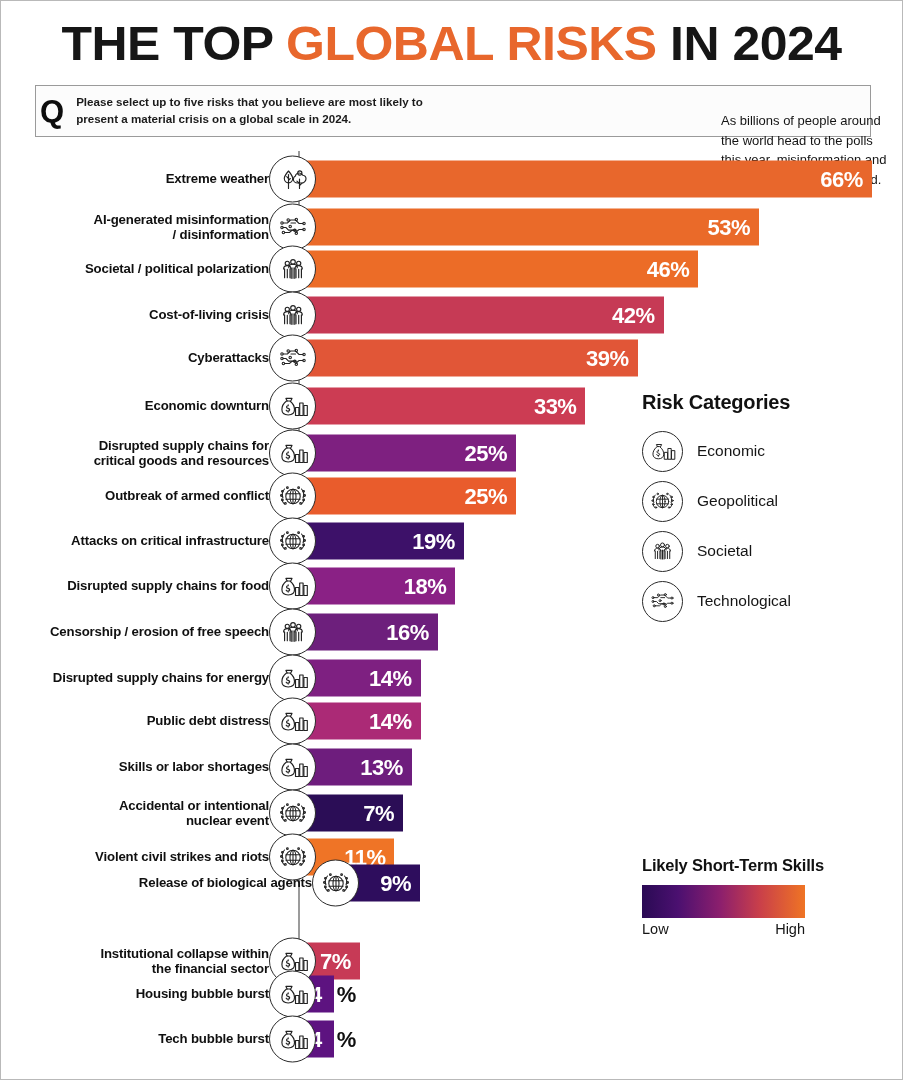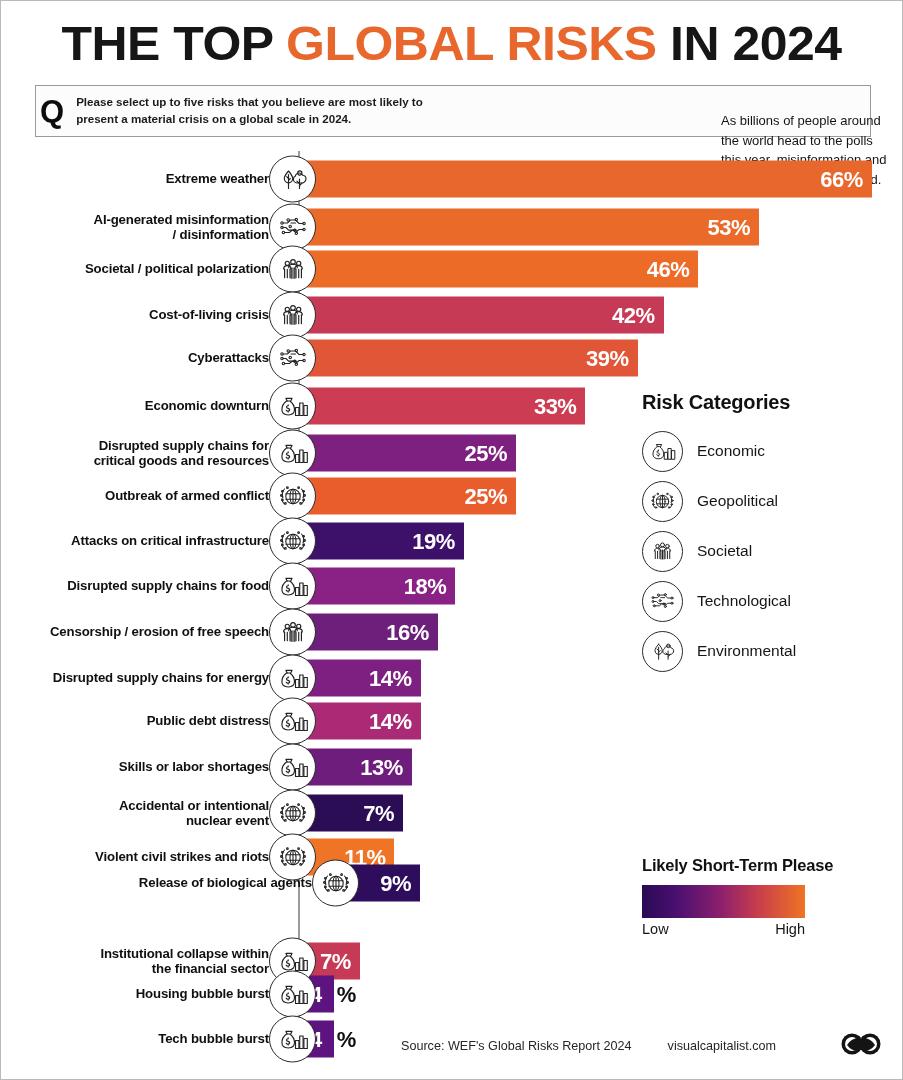--- a/index.html
+++ b/index.html
@@ -767,56 +767,26 @@
               <circle cx="19.7" cy="20.8" r="1.2"></circle>
     <circle cx="21.3" cy="10" r="1.2"></circle>
               <circle cx="29" cy="14" r="1.2"></circle>
     <circle cx="29" cy="20" r="1.2"></circle>
               <circle cx="21.3" cy="23.8" r="1.2"></circle>
     <circle cx="13.2" cy="10.5" r="1.2"></circle>
   </svg>
           </span>
           <span class="legend-label">Technological</span>
         </div>
-        <div class="legend-item">
-          <span class="legend-icon">
-            <svg width="31" height="31" viewBox="0 0 36 36" fill="none" stroke="#222" stroke-width="1.15" stroke-linecap="round" stroke-linejoin="round">
-    <path d="M13.5 9.5c2.6 3 4.2 5.4 4.2 7.6 0 2.4-1.9 4.2-4.2 4.2s-4.2-1.8-4.2-4.2c0-2.2 1.6-4.6 4.2-7.6z"></path>
-    <path d="M13.5 13v8.3"></path>
-              <path d="M13.5 17l-1.8-1.8M13.5 18.8l1.8-1.8"></path>
-    <circle cx="24.8" cy="11.5" r="2.1"></circle>
-    <path d="M22.6 21.5c-2.4 0-4.2-1.8-4.2-3.8 0-1.3.8-2.5 2-3.1.3-1.8 1.9-3.1 3.8-3.1 1.6 0 3 .9 3.6 2.3 1.8.2 3.2 1.7 3.2 3.5 0 2-1.8 4.2-4.2 4.2z"></path>
-    <path d="M24.5 17.5v9.5"></path>
-    <path d="M24.5 22l-2.6-2.4M24.5 24l2.6-2.4"></path>
-    <path d="M13.5 21.3v5.7"></path>
-  </svg>
-          </span>
-          <span class="legend-label">Environmental</span>
-        </div>
       </div>
   </div>
 
   <div id="legend-impact">
-    <div id="impact-title">Likely Short-Term Please</div>
+    <div id="impact-title">Likely Short-Term Skills</div>
     <div id="impact-bar" style="background: linear-gradient(90deg, rgb(42, 10, 84) 0%, rgb(75, 16, 112) 22%, rgb(140, 31, 109) 48%, rgb(201, 63, 74) 72%, rgb(239, 116, 36) 100%);"></div>
     <div id="impact-scale">
       <span>Low</span>
       <span>High</span>
     </div>
   </div>
 
-  <div id="footer">
-    <span>Source: WEF's Global Risks Report 2024</span>
-    <span>visualcapitalist.com</span>
-    <span id="vc-logo">
-      <svg width="40" height="30" viewBox="0 0 40 30">
-        <circle cx="11" cy="15" r="10.5" fill="#141414"></circle>
-        <circle cx="29" cy="15" r="10.5" fill="#141414"></circle>
-        <circle cx="11" cy="15" r="7" fill="#ffffff"></circle>
-        <circle cx="29" cy="15" r="7" fill="#ffffff"></circle>
-        <path d="M6 16 Q12 7 20 10 Q28 7 34 16 Q28 24 20 21 Q12 24 6 16 Z" fill="#141414"></path>
-        <path d="M20 9 Q23 4 26 9 Q23 12 20 9 Z" fill="#141414"></path>
-        <path d="M14 9 Q17 4 20 9 Q17 12 14 9 Z" fill="#141414"></path>
-      </svg>
-    </span>
-  </div>
 
 </div>
 
 </body></html>

